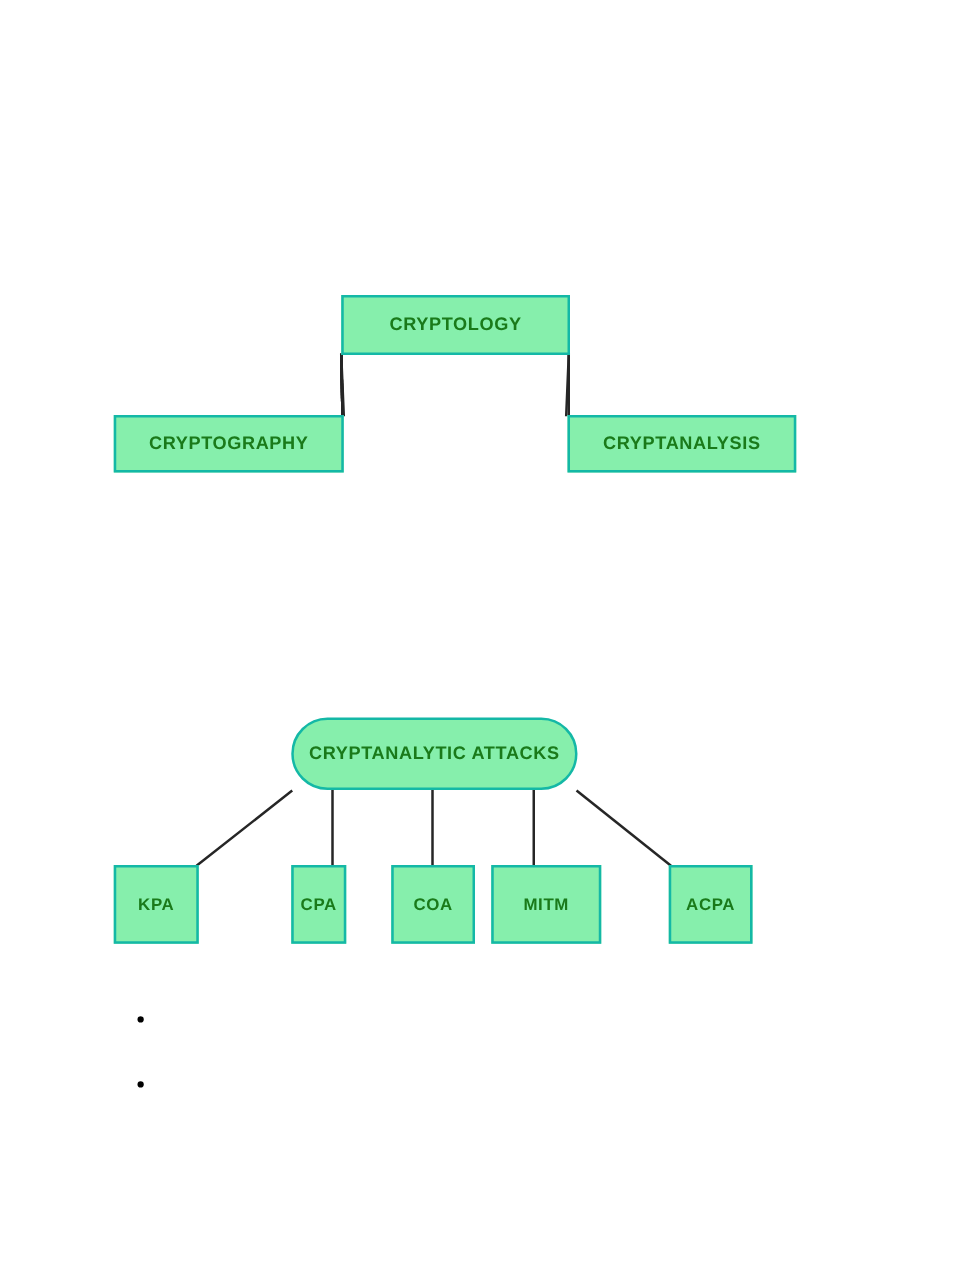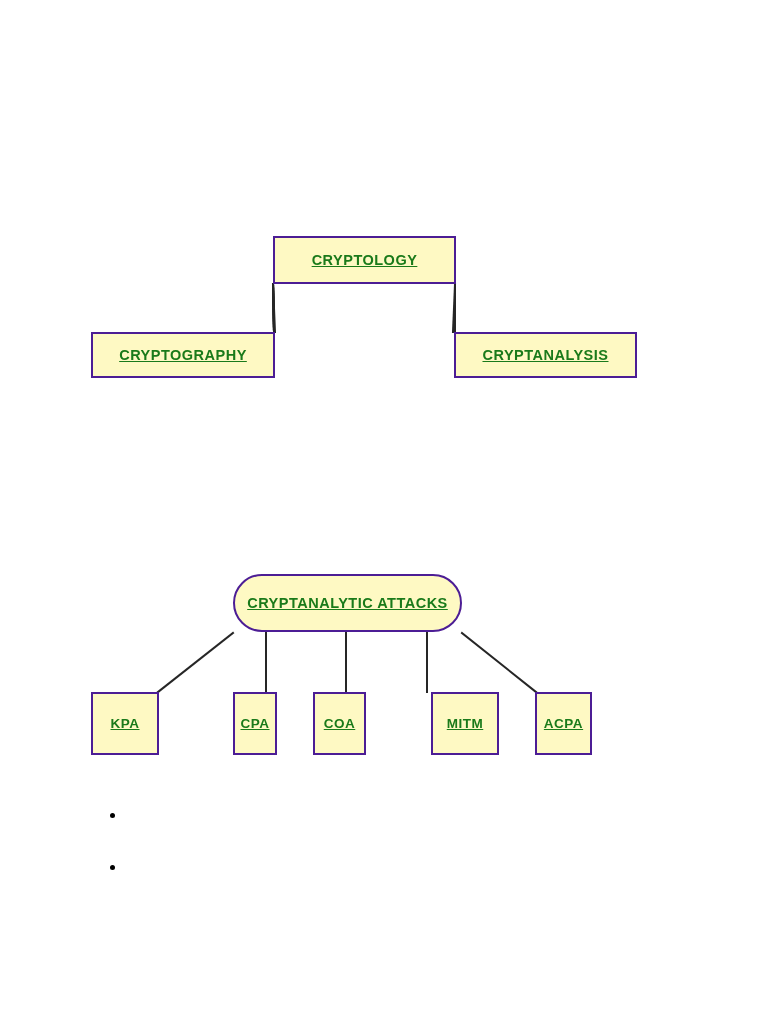--- a/index.html
+++ b/index.html
@@ -21,30 +21,29 @@
     position: absolute;
     left: 0;
     top: 0;
     width: 768px;
     height: 1024px;
     pointer-events: none;
   }
   .node-box {
     position: absolute;
     box-sizing: border-box;
-    background: #fef9c3;
-    border: 2px solid #4c1d95;
+    background: #86efac;
+    border: 2px solid #14b8a6;
     display: flex;
     align-items: center;
     justify-content: center;
     color: #1a7a1a;
     font-weight: bold;
     letter-spacing: 0.5px;
     white-space: nowrap;
-    text-decoration: underline;
   }
   .node-label {
     color: #1a7a1a;
     font-weight: bold;
   }
   
   #box-cryptology {
     left: 273px; top: 236px; width: 183px; height: 48px;
     font-size: 14.5px;
   }
@@ -57,23 +56,23 @@
     font-size: 14.5px;
   }
   
   #box-cryptanalytic-attacks {
     left: 233px; top: 574px; width: 229px; height: 58px;
     font-size: 14.5px;
     border-radius: 29px;
   }
   #box-kpa   { left: 91px;  top: 692px; width: 68px; height: 63px; font-size: 13.5px; }
   #box-cpa   { left: 233px; top: 692px; width: 44px; height: 63px; font-size: 13.5px; }
-  #box-coa   { left: 313px; top: 692px; width: 53px; height: 63px; font-size: 13.5px; }
-  #box-mitm  { left: 393px; top: 692px; width: 68px; height: 63px; font-size: 13.5px; margin-left: 38px; }
-  #box-acpa  { left: 535px; top: 692px; width: 57px; height: 63px; font-size: 13.5px; }
+  #box-coa   { left: 313px; top: 692px; width: 67px; height: 63px; font-size: 13.5px; }
+  #box-mitm  { left: 393px; top: 692px; width: 88px; height: 63px; font-size: 13.5px; }
+  #box-acpa  { left: 535px; top: 692px; width: 67px; height: 63px; font-size: 13.5px; }
 
   
   #bullet-list {
     position: absolute;
     left: 96px;
     top: 798px;
     width: 560px;
     margin: 0;
     padding: 0;
     list-style: none;

